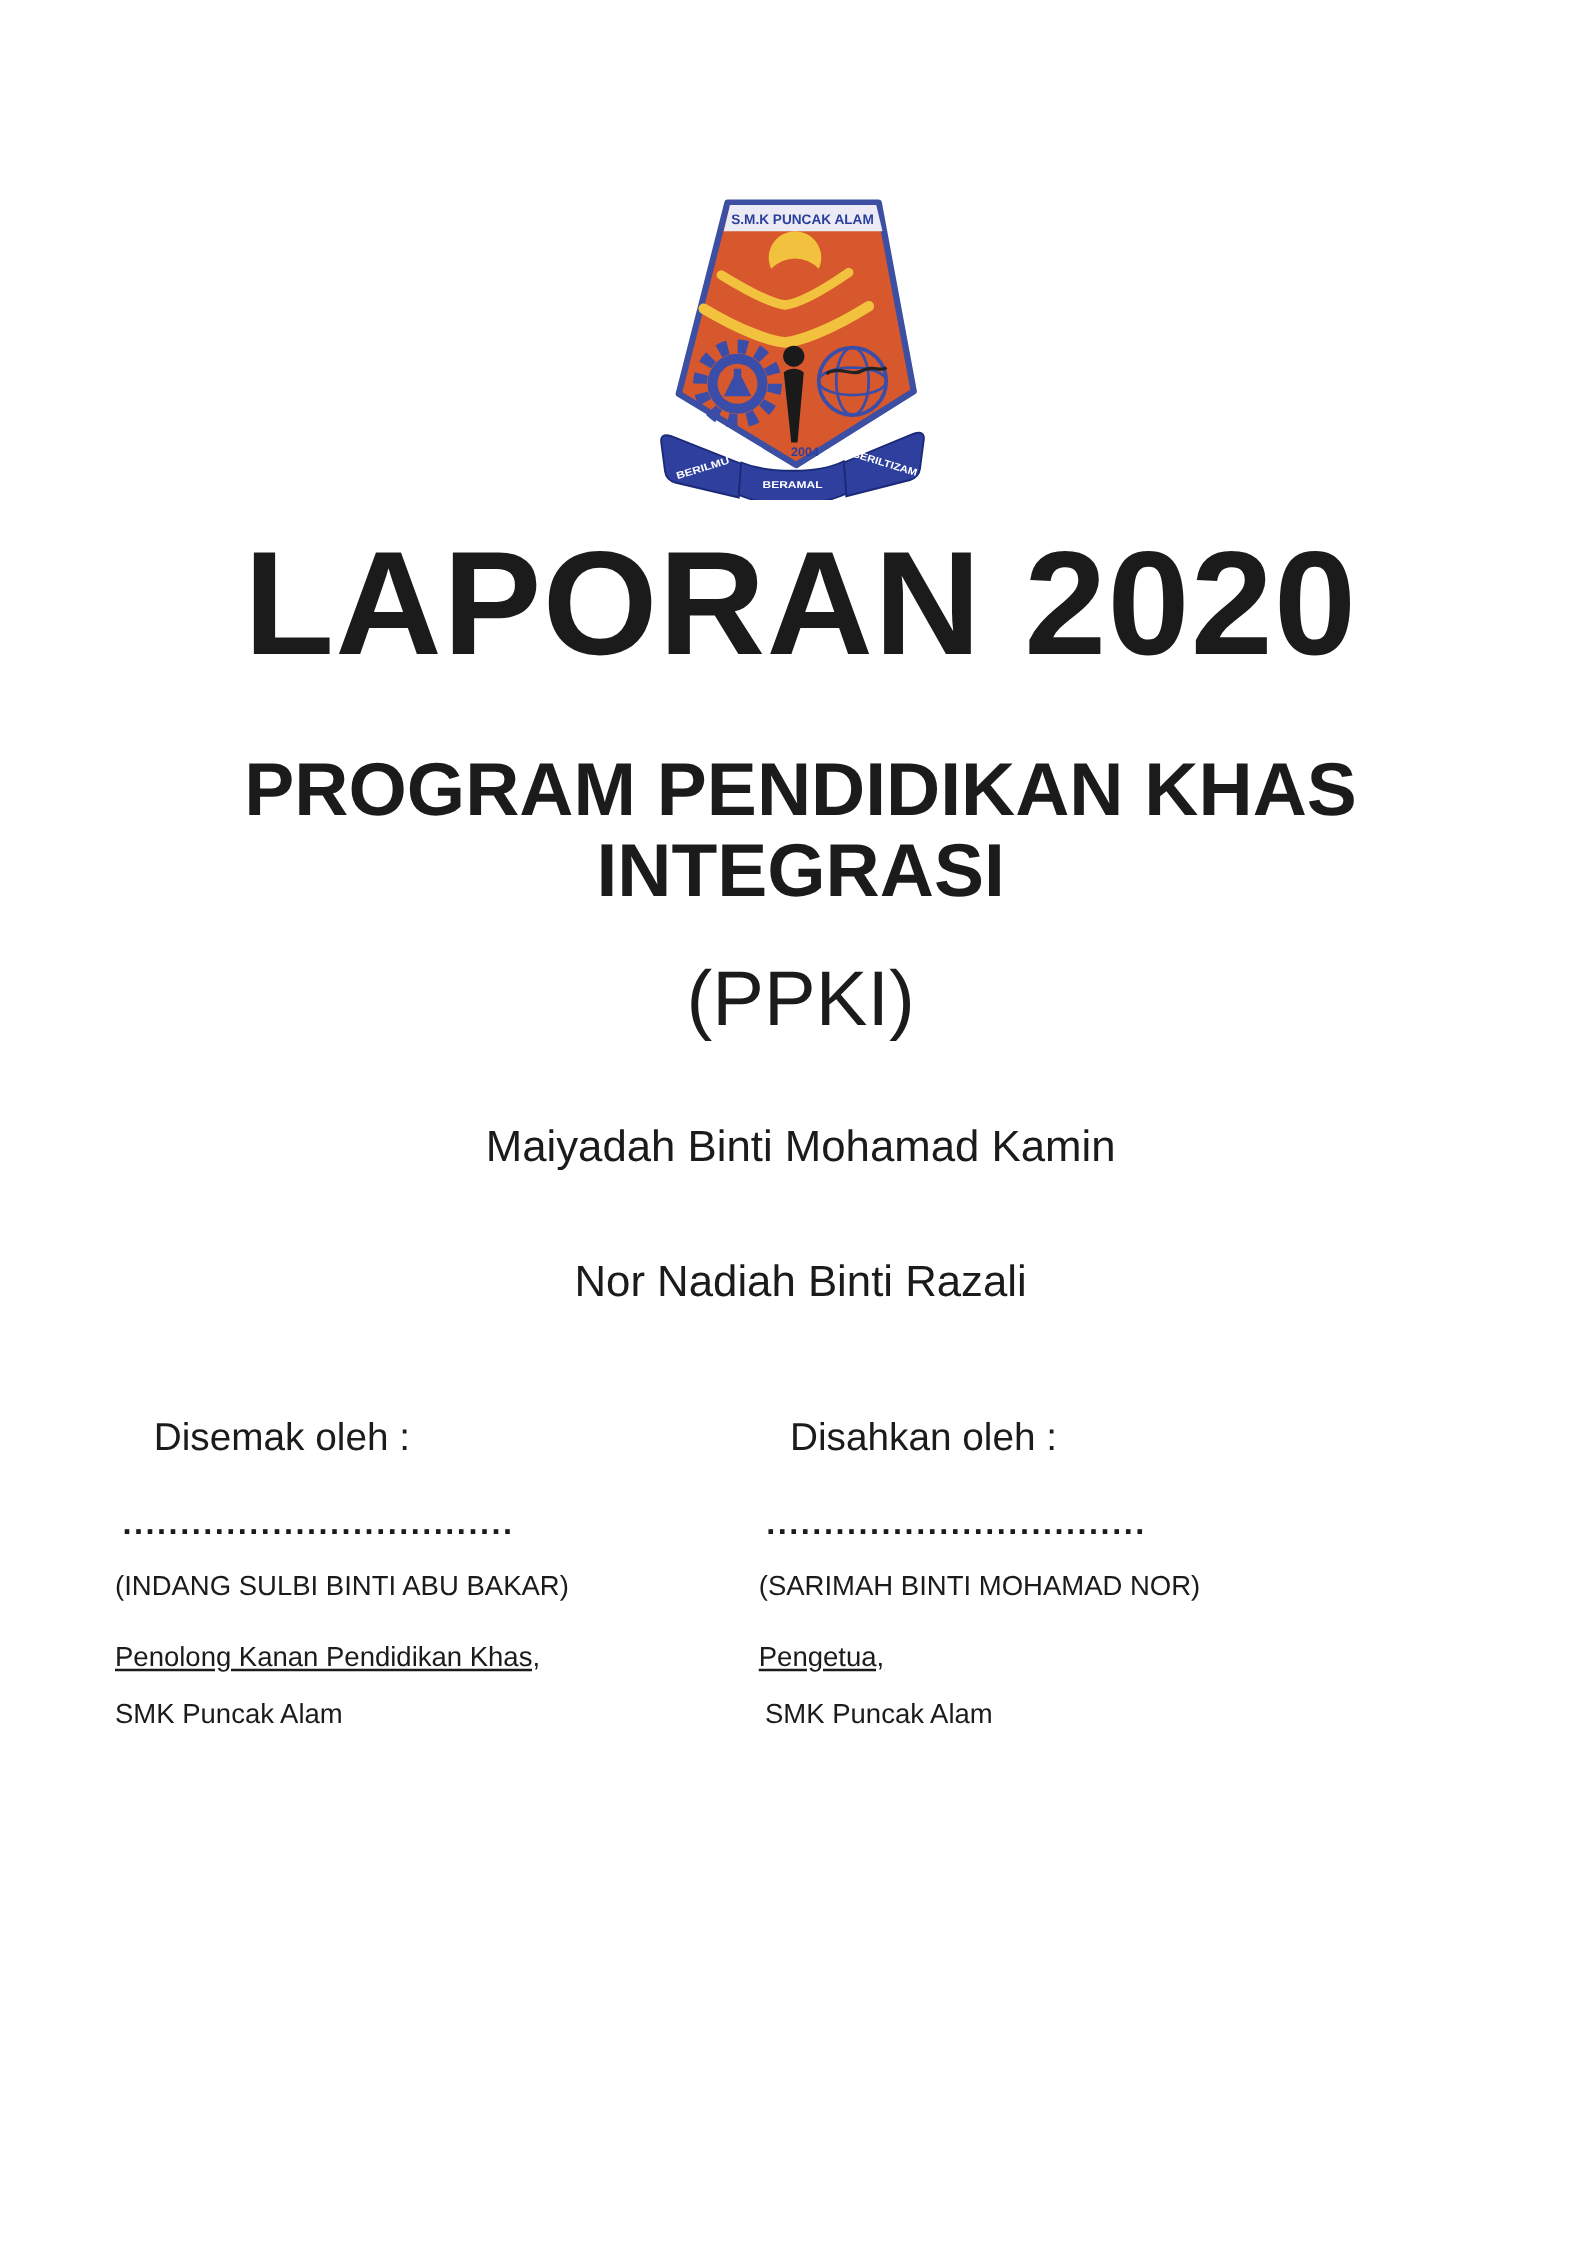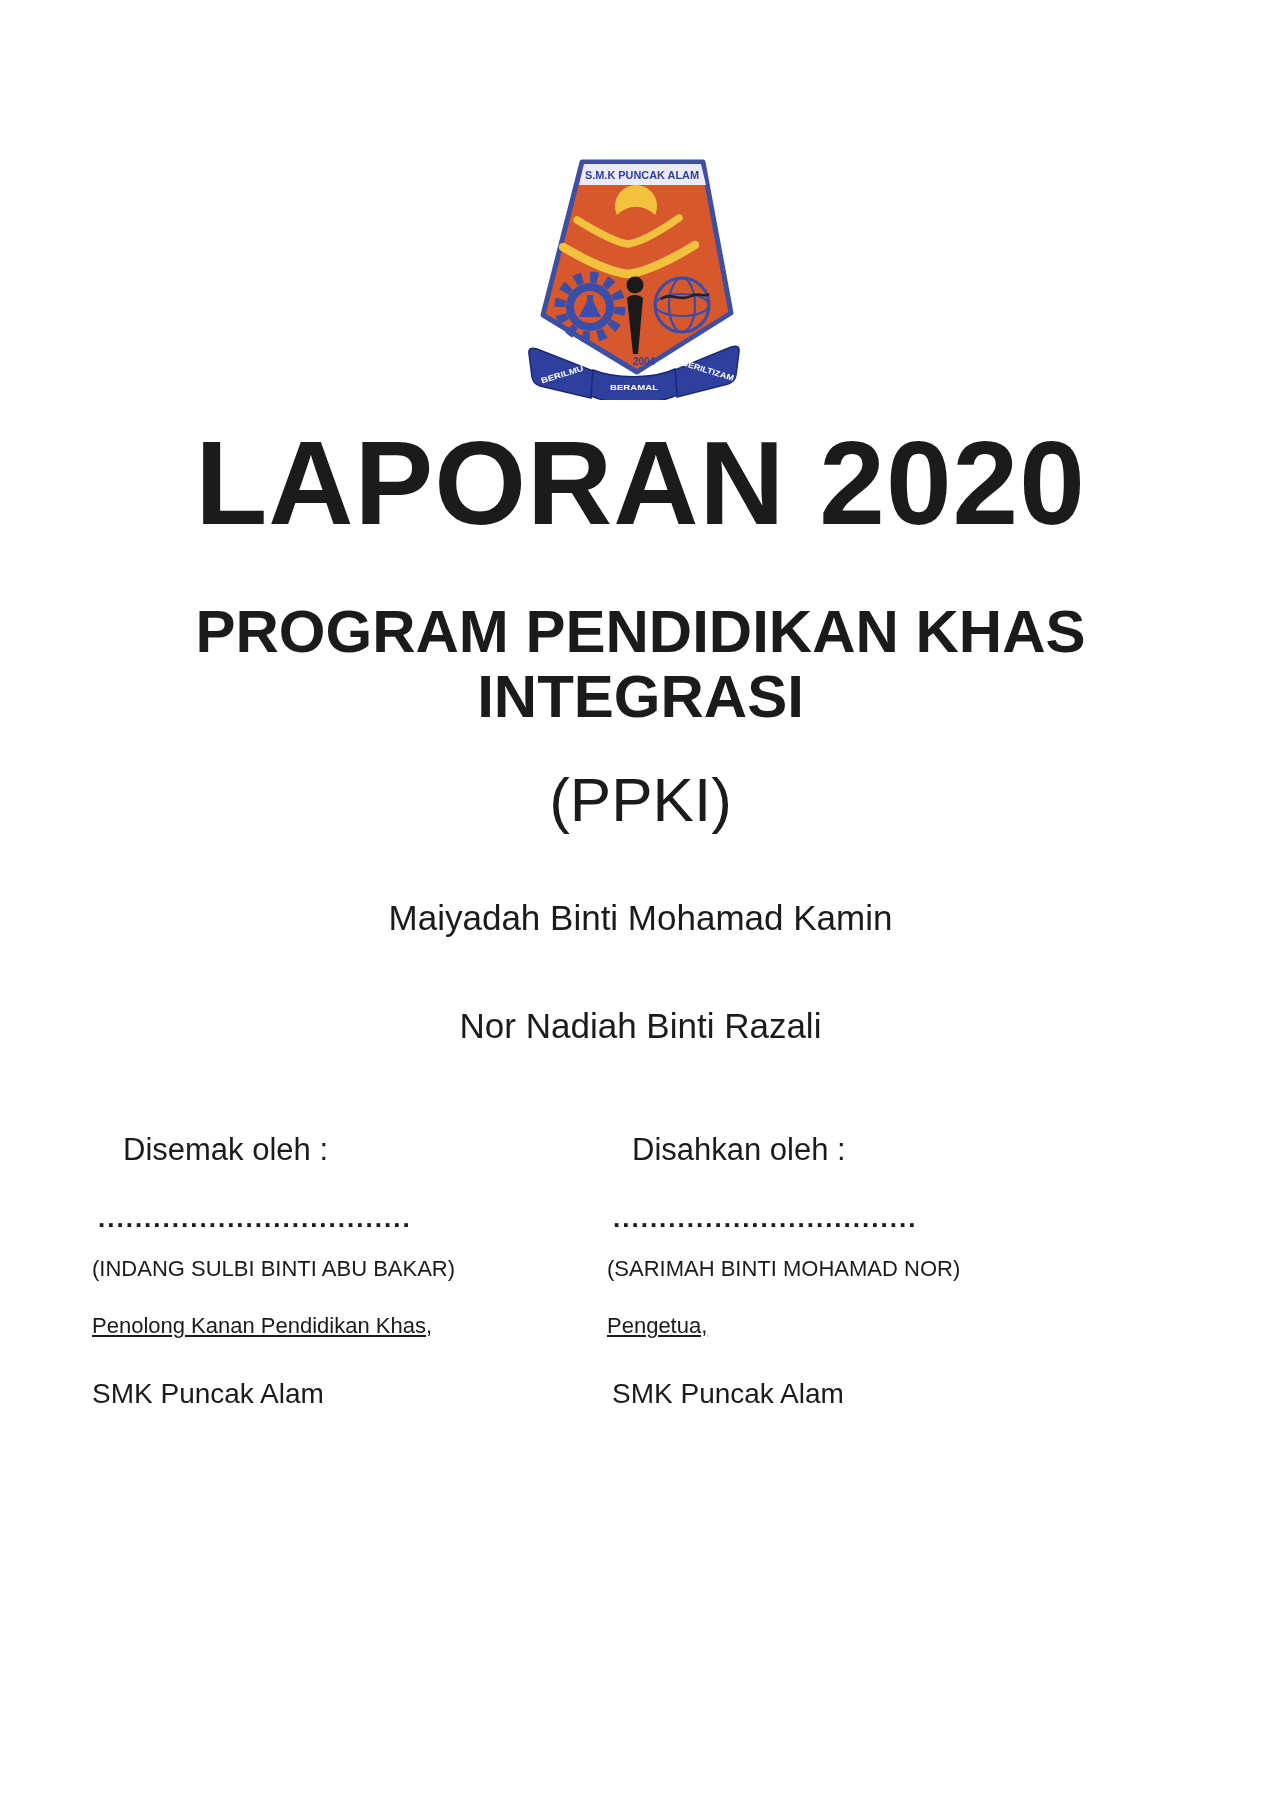--- a/index.html
+++ b/index.html
@@ -24,21 +24,21 @@
 
   .sig-col{position:absolute;top:1128px;width:470px;}
   .sig-col-left{left:92px;}
   .sig-col-right{left:607px;}
   .sig-label{position:absolute;top:6px;left:0;font-size:31px;line-height:1;margin-left:20px;}
   .sig-col-left .sig-label{left:11px;}
   .sig-col-right .sig-label{left:5px;text-align:center;}
   .sig-dots{position:absolute;top:77px;left:6px;font-size:26px;font-weight:bold;letter-spacing:2px;line-height:1;}
   .sig-name{position:absolute;top:130px;left:0;font-size:22px;line-height:1;}
   .sig-role{position:absolute;top:187px;left:0;font-size:22px;line-height:1;text-decoration:underline;}
-  .sig-org{position:absolute;top:252px;left:0;font-size:28px;line-height:1;}
+  .sig-org{position:absolute;top:232px;left:0;font-size:22px;line-height:1;}
   .sig-col-right .sig-org{left:5px;}
 </style>
 </head>
 <body>
 
 <div class="page">
 
   <div class="logo-wrap">
     <svg width="224" height="242" viewBox="0 0 224 242" xmlns="http://www.w3.org/2000/svg">
 

